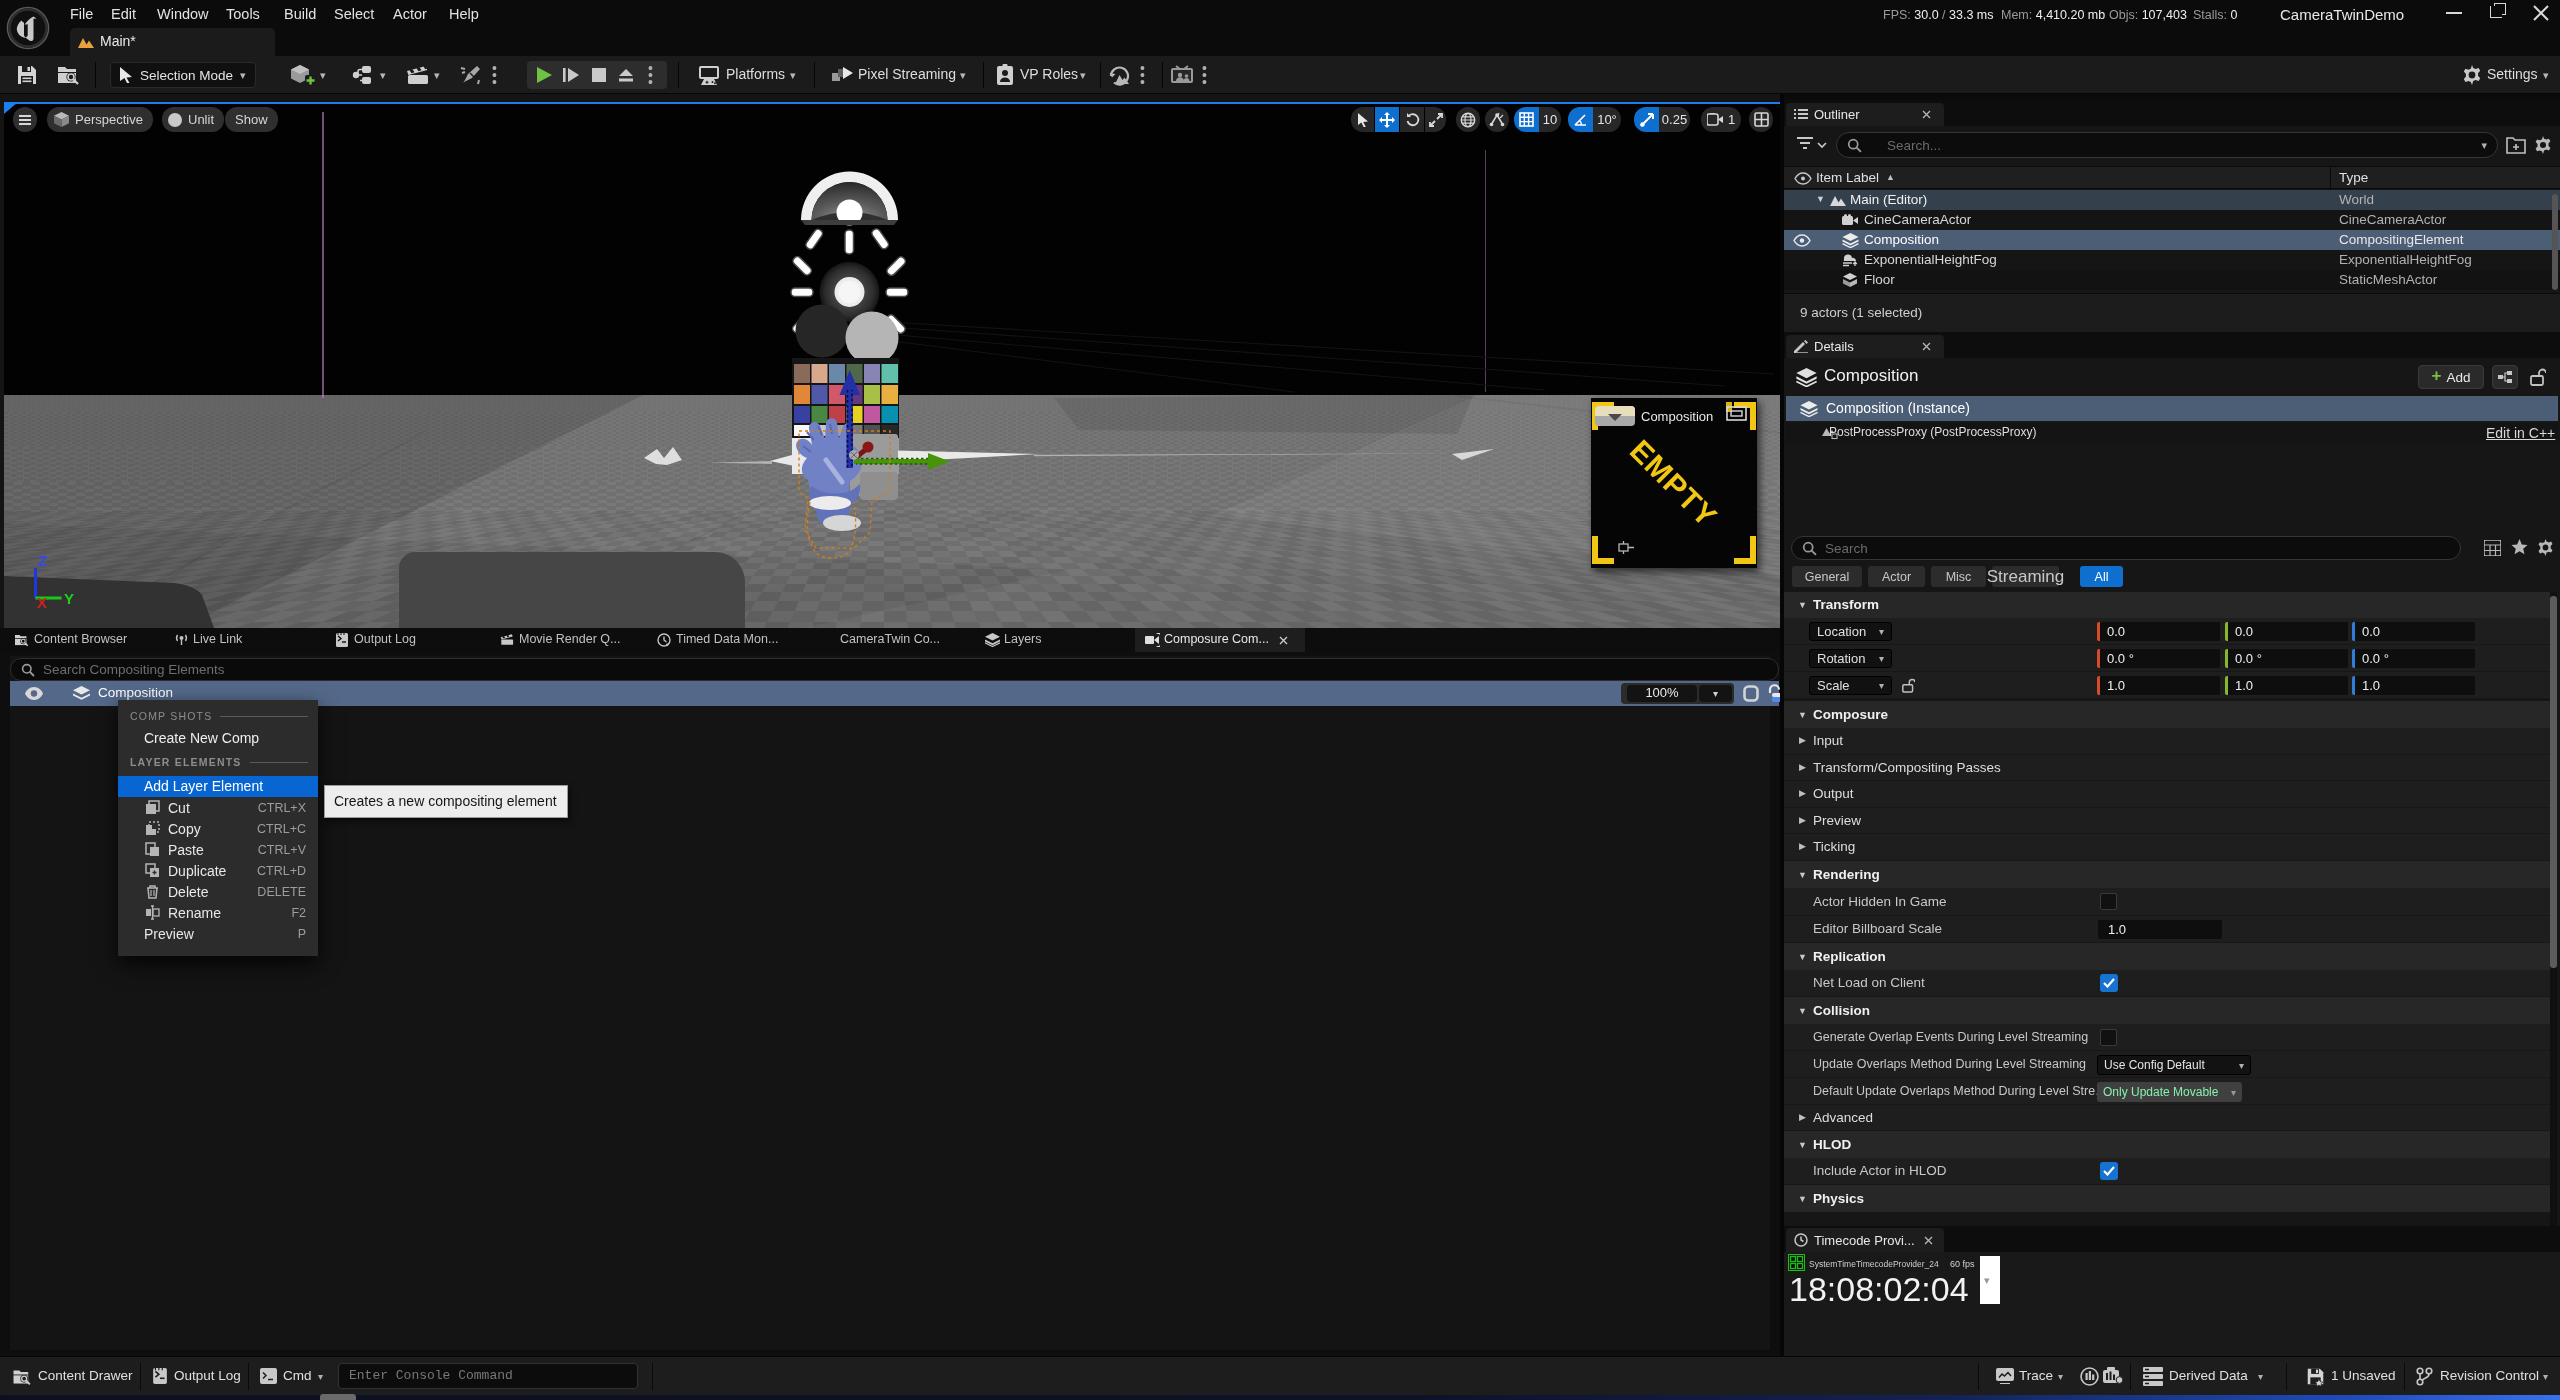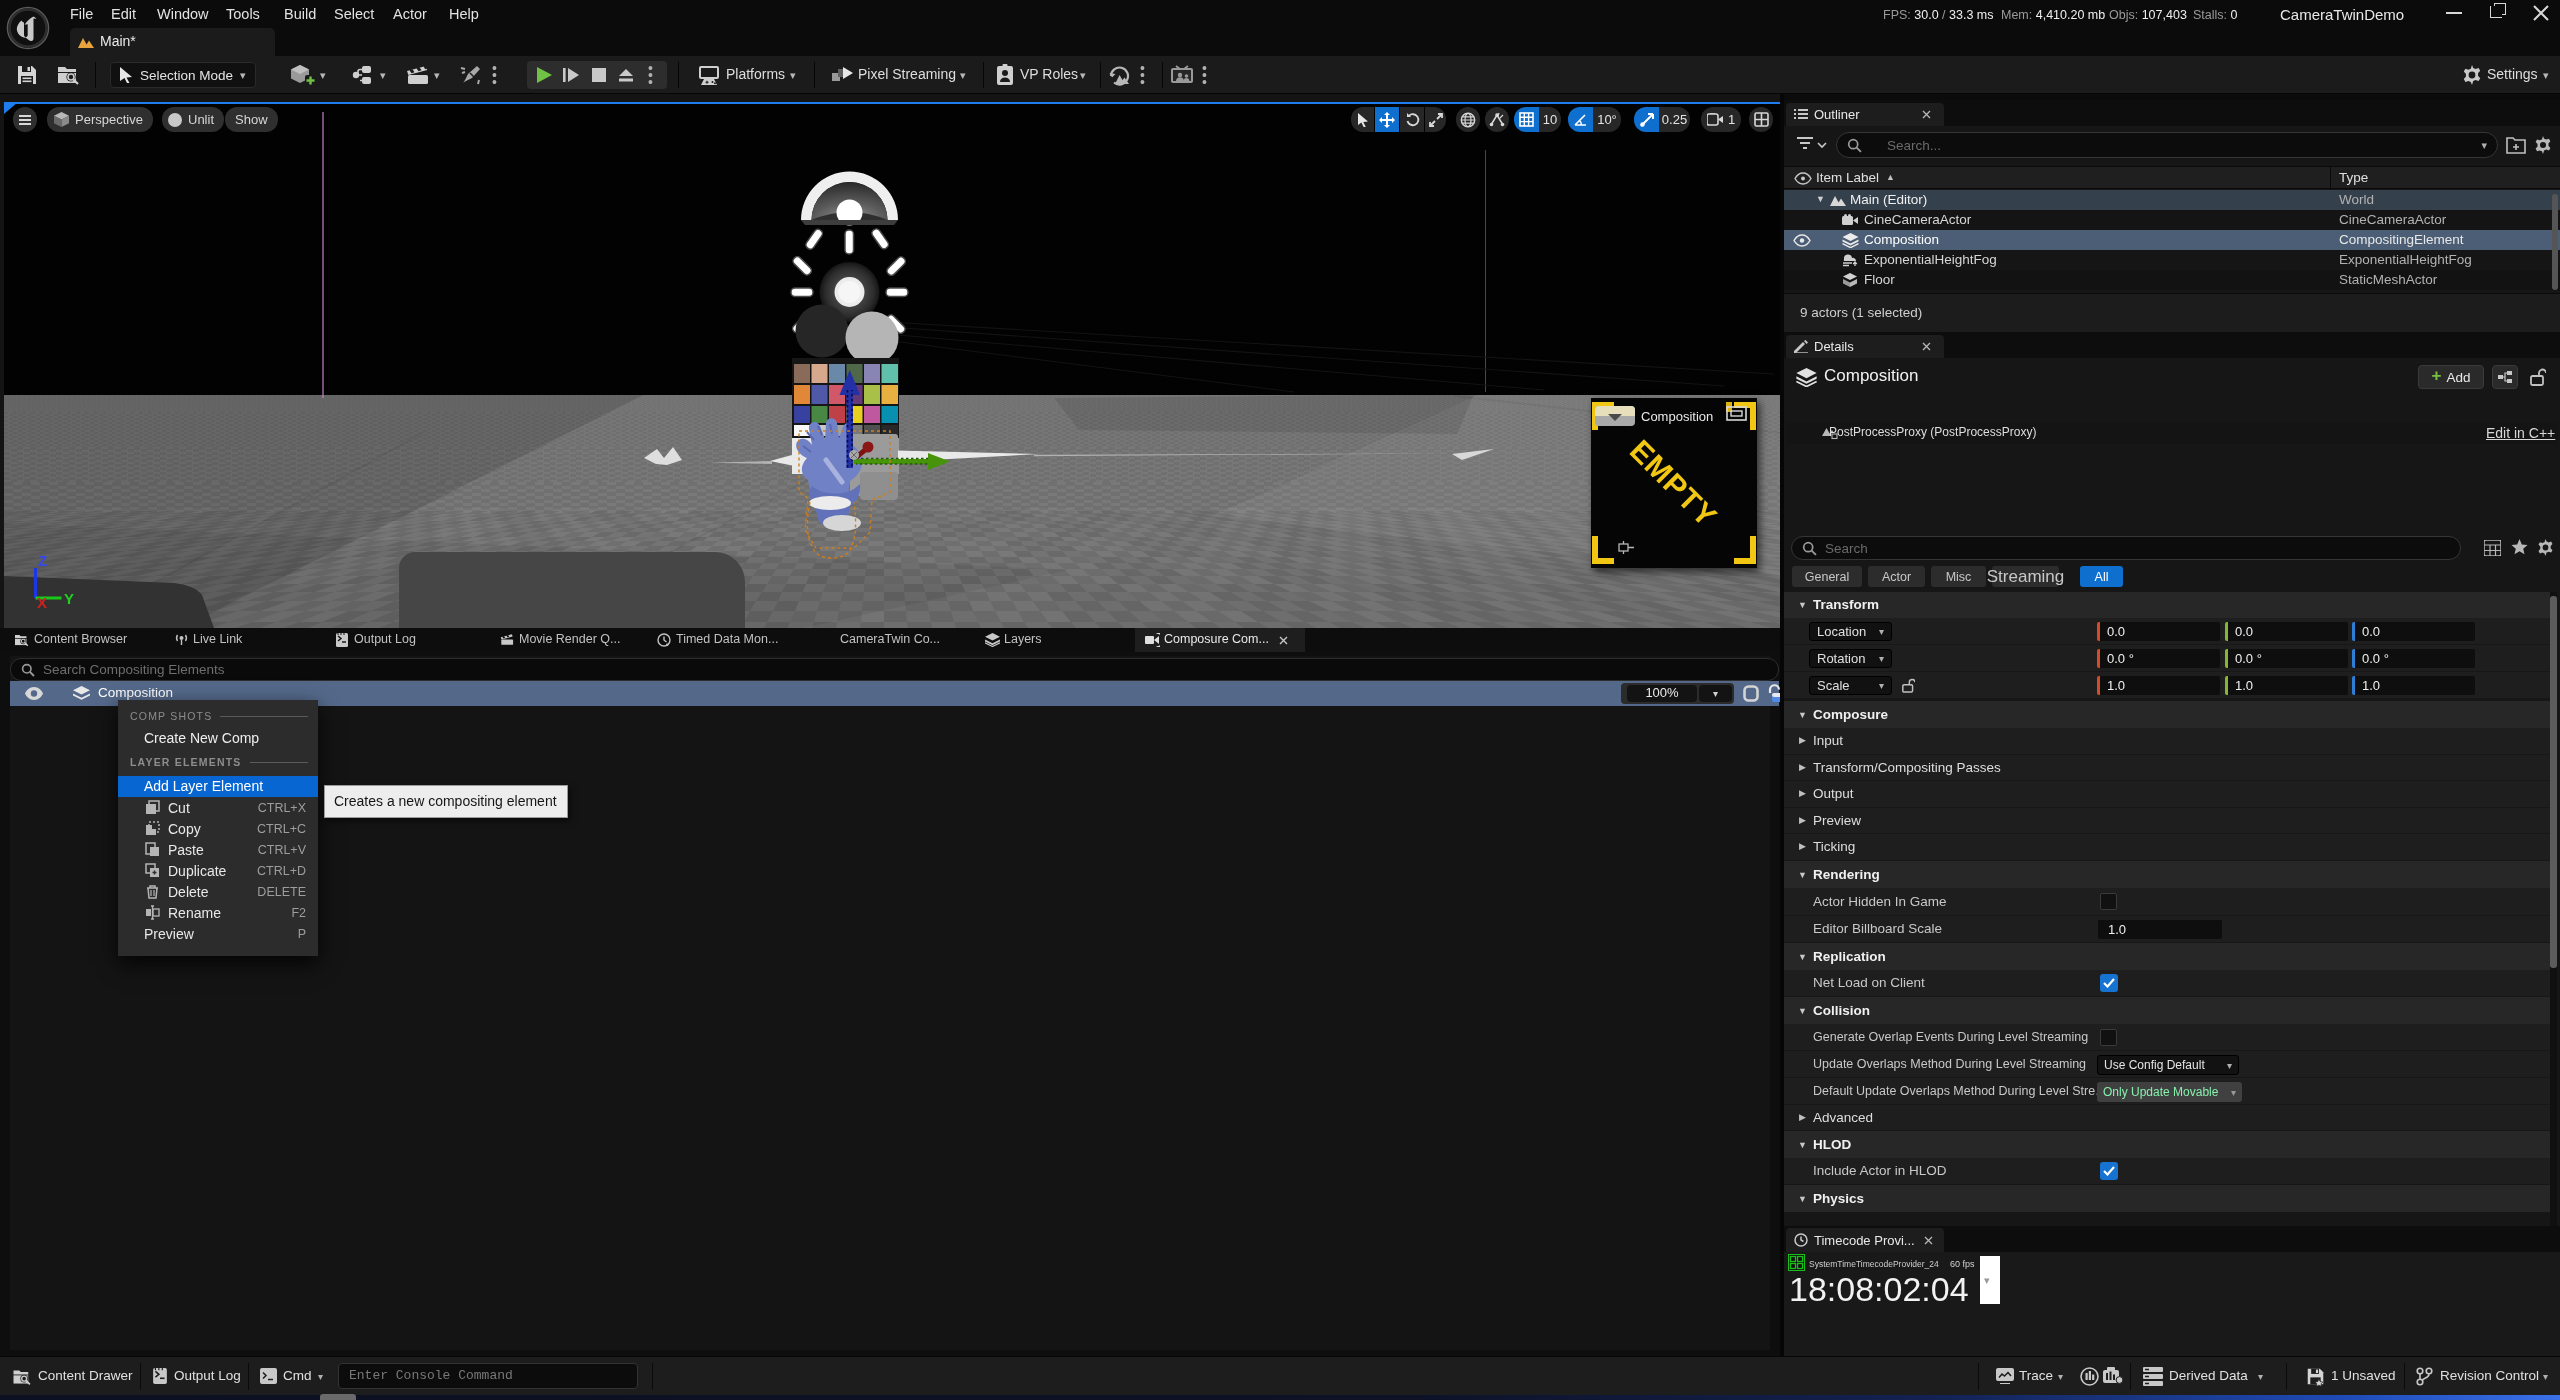--- a/index.html
+++ b/index.html
@@ -778,20 +778,28 @@
         <rect x="9" y="0" width="5" height="4" fill="#c8c8c8"></rect>
         <rect x="9" y="8" width="5" height="4" fill="#c8c8c8"></rect>
         <path d="M5 6h2V2h2M7 6v4h2" fill="none" stroke="#c8c8c8" stroke-width="1.2"></path>
       </svg>
     </div>
  <svg class="a" style="left:746px;top:36px" width="16" height="18" viewBox="0 0 16 18">
       <rect x="1" y="8" width="12" height="9" rx="1.5" fill="none" stroke="#c0c0c0" stroke-width="1.8"></rect>
       <path d="M9 8V5a3.5 3.5 0 0 1 7 0" fill="none" stroke="#c0c0c0" stroke-width="1.8"></path>
     </svg>
 
+ <div class="a" style="left:2px;top:64px;width:772px;height:25px;background:#4c5e75">
+  <svg class="a" style="left:14px;top:5px" width="18" height="16" viewBox="0 0 16 15">
+        <path d="M8 0 16 4 8 8 0 4Z" fill="#ececec"></path>
+        <path d="M0 6.6l8 4 8-4v1.8l-8 4-8-4z" fill="#ececec"></path>
+        <path d="M0 10.6l8 4 8-4" fill="none" stroke="#ececec" stroke-width="1.4"></path>
+      </svg>
+  <span class="a" style="left:40px;top:4px;font-size:14px;color:#fff">Composition (Instance)</span>
+ </div>
  <div class="a" style="left:2px;top:91px;width:772px;height:21px;background:#141414">
   <svg class="a" style="left:36px;top:3px" width="17" height="14" viewBox="0 0 17 14">
         <path d="M0 10 4.5 2l3.2 5.5L10 4l4 6Z" fill="#b8b8b8"></path>
         <rect x="9" y="7" width="7" height="6" fill="#141414"></rect>
         <rect x="10" y="8" width="5" height="4.5" fill="none" stroke="#b8b8b8" stroke-width="1.1"></rect>
       </svg>
   <span class="a" style="left:43px;top:2px;font-size:12px;color:#dedede">PostProcessProxy (PostProcessProxy)</span>
   <span class="a" style="left:700px;top:2px;font-size:14px;color:#d8d8d8;text-decoration:underline">Edit in C++</span>
  </div>
 
@@ -911,21 +919,21 @@
   <div class="a" style="left:0;top:665px;width:766px;height:27px;background:#272727">
         <span class="a" style="left:14px;top:9px;font-size:9px;color:#c8c8c8">▼</span>
         <b class="a" style="left:29px;top:6px;color:#f0f0f0">Collision</b>
       </div>
   <div class="a" style="left:0;top:692px;width:766px;height:27px;background:#1e1e1e;border-bottom:1px solid #171717">
    <span class="a" style="left:29px;top:6px;color:#c8c8c8;font-size:12.5px">Generate Overlap Events During Level Streaming</span>
    <div class="a" style="left:316px;top:5px;width:17px;height:17px;background:#111;border:1px solid #3a3a3a;border-radius:2px"></div>
   </div>
   <div class="a" style="left:0;top:719px;width:766px;height:27px;background:#1e1e1e;border-bottom:1px solid #171717">
    <span class="a" style="left:29px;top:6px;color:#c8c8c8;font-size:12.5px">Update Overlaps Method During Level Streaming</span>
-   <div class="a f" style="left:313px;top:4px;width:142px;height:20px;background:#121212;border:1px solid #000;border-radius:3px;padding:0 6px;justify-content:space-between;white-space:nowrap">
+   <div class="a f" style="left:313px;top:4px;width:154px;height:20px;background:#121212;border:1px solid #000;border-radius:3px;padding:0 6px;justify-content:space-between;white-space:nowrap">
           <span style="color:#e4e4e4;font-size:12px">Use Config Default</span>
           <span style="color:#b0b0b0;font-size:10px">▾</span>
         </div>
   </div>
   <div class="a" style="left:0;top:746px;width:766px;height:27px;background:#1e1e1e;border-bottom:1px solid #171717">
    <span class="a" style="left:29px;top:6px;color:#c8c8c8;font-size:12.5px;white-space:nowrap;width:296px;overflow:hidden;text-overflow:ellipsis">Default Update Overlaps Method During Level Streaming</span>
    <div class="a f" style="left:313px;top:4px;width:145px;height:20px;background:#404040;border-radius:3px;padding:0 6px;justify-content:space-between;white-space:nowrap">
           <span style="color:#86efac;font-size:12px">Only Update Movable</span>
           <span style="color:#999;font-size:10px">▾</span>
         </div>

